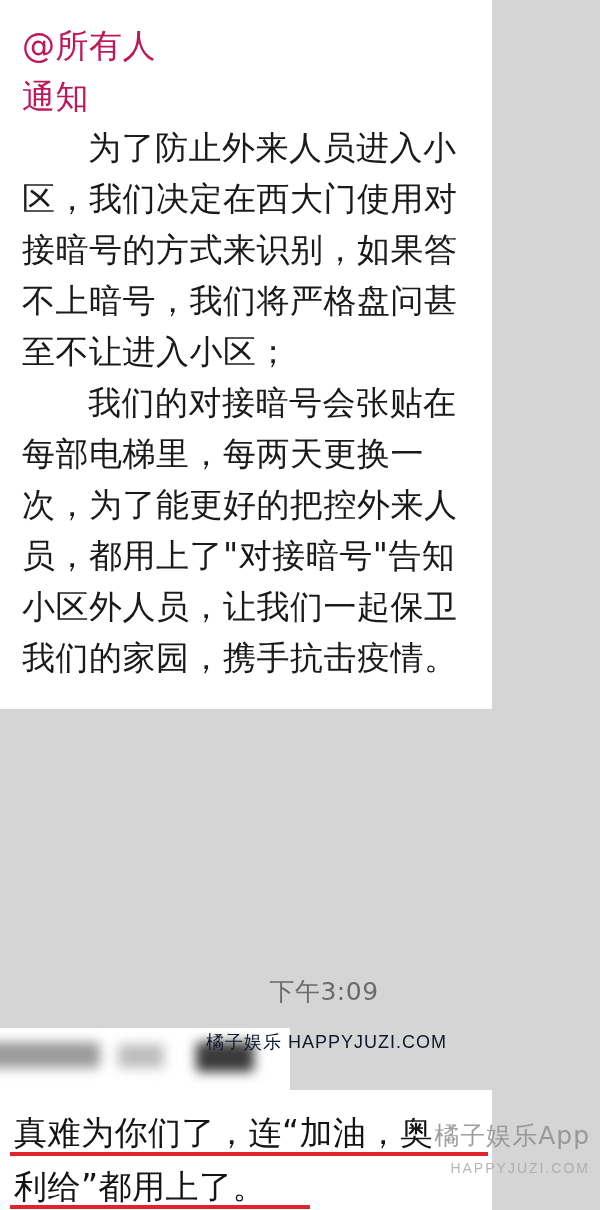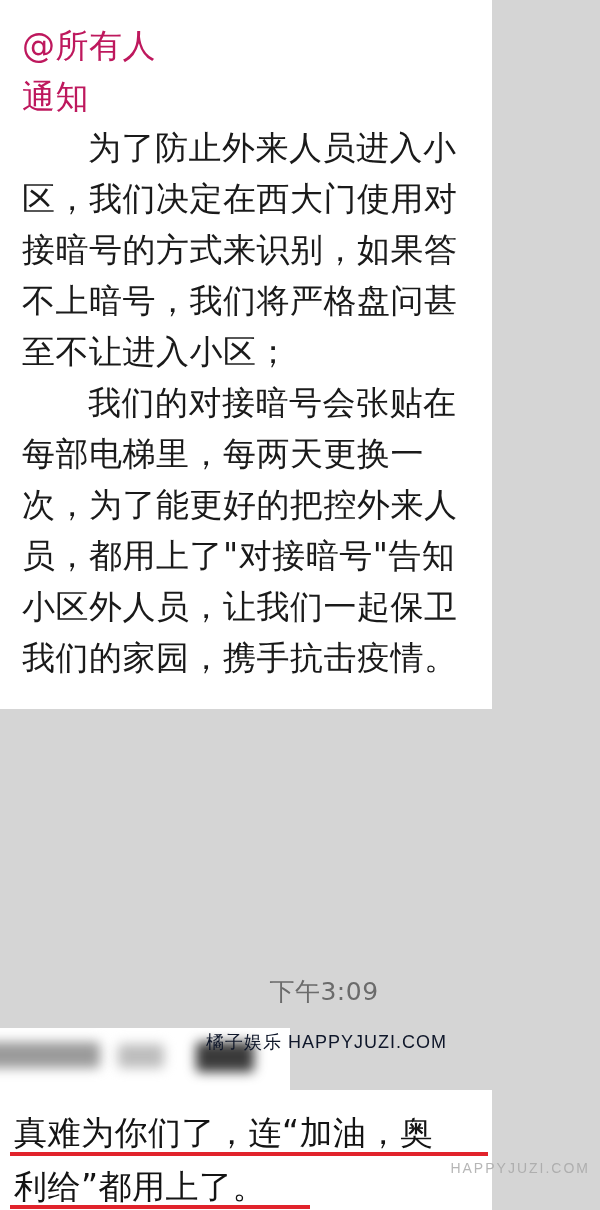--- a/index.html
+++ b/index.html
@@ -182,16 +182,17 @@
   <div class="wm-faint">橘子娱乐 HAPPYJUZI.COM</div>
 
   <div class="bubble-reply">
     <div class="reply-line">真难为你们了，连“加油，奥</div>
     <div class="reply-line">利给”都用上了。</div>
   </div>
   <div class="underline-1"></div>
   <div class="underline-2"></div>
 
   <div class="watermark">
+    <div class="wm-main">橘子娱乐App</div>
     <div class="wm-sub">HAPPYJUZI.COM</div>
   </div>
 
 </div>
 
 </body></html>

